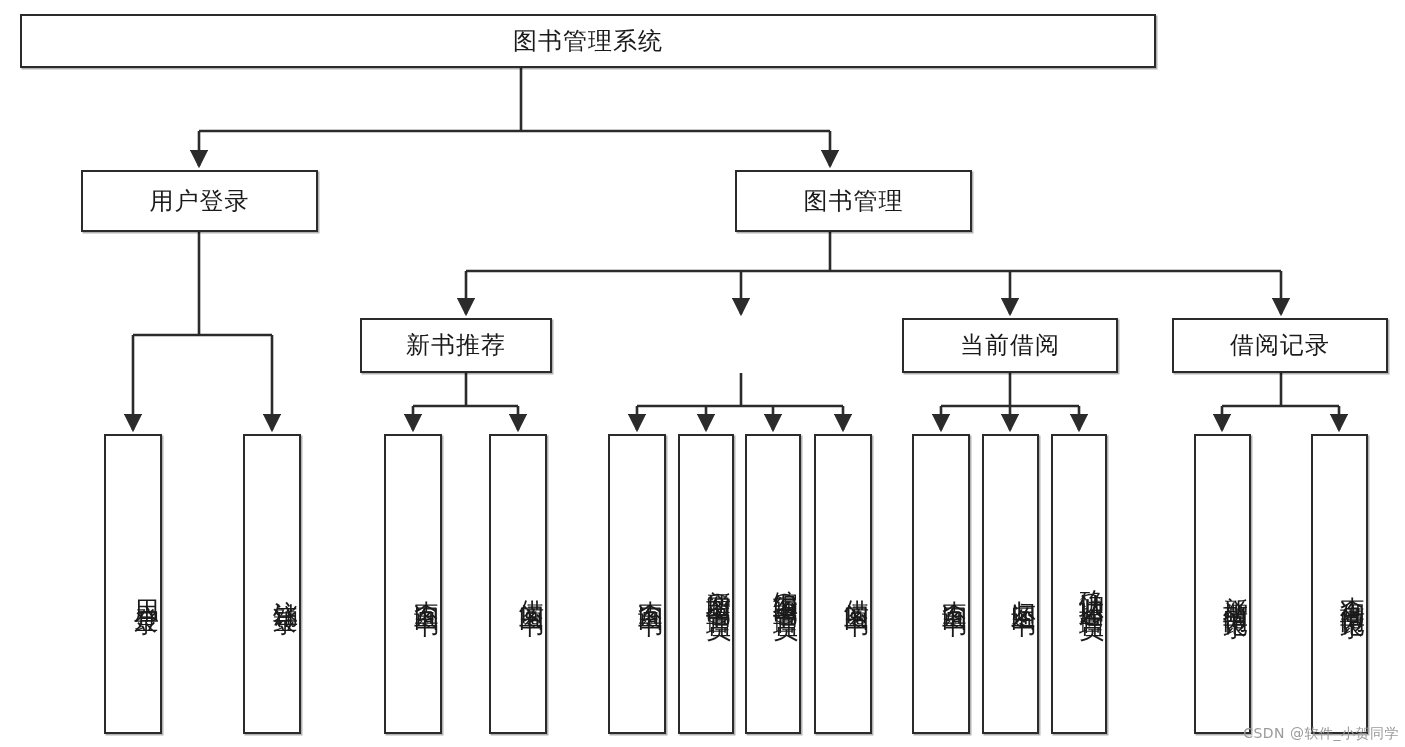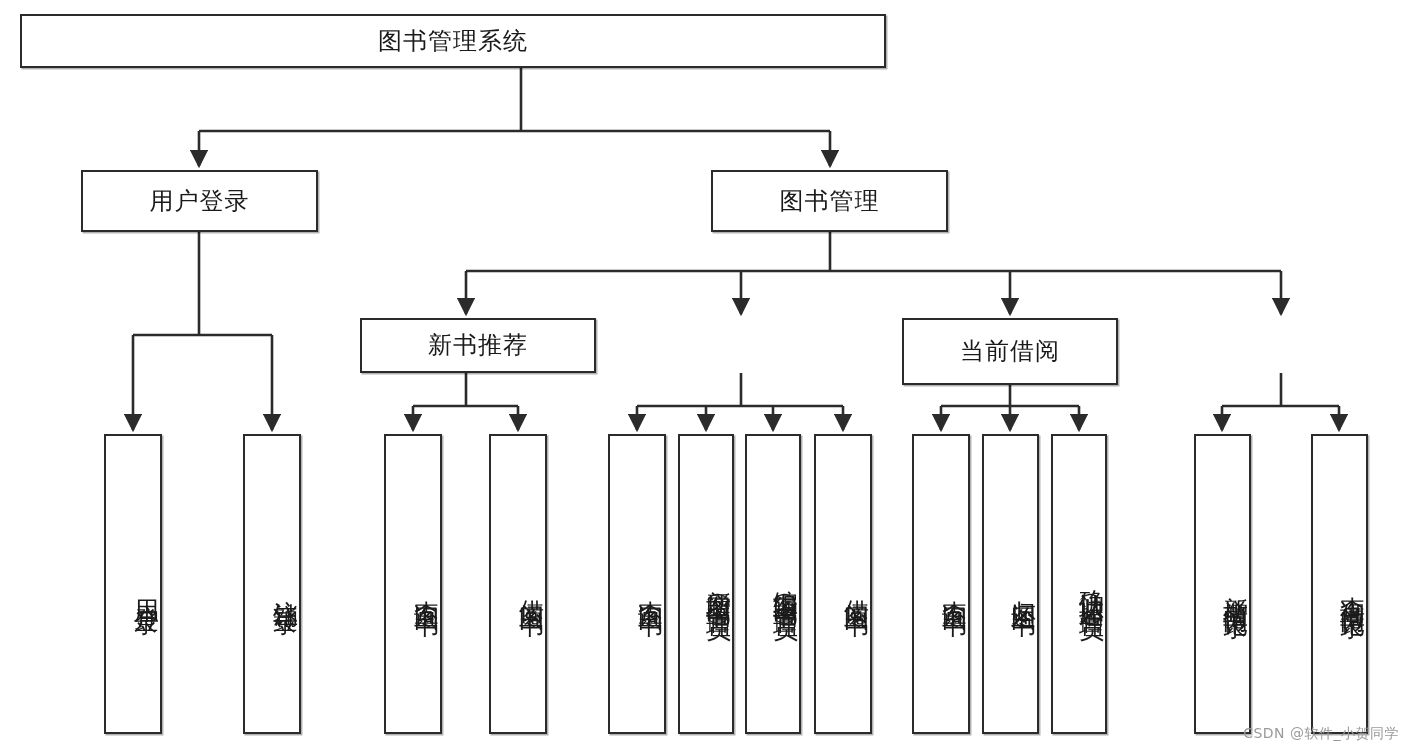--- a/index.html
+++ b/index.html
@@ -110,31 +110,32 @@
       <path d="M 1010 406 L 1010 430" marker-end="url(#arrow)"></path>
       <path d="M 1079 406 L 1079 430" marker-end="url(#arrow)"></path>
 
       <path d="M 1281 373 L 1281 406"></path>
       <path d="M 1222 406 L 1339 406"></path>
       <path d="M 1222 406 L 1222 430" marker-end="url(#arrow)"></path>
       <path d="M 1339 406 L 1339 430" marker-end="url(#arrow)"></path>
     </g>
   </svg>
 
-  <div class="node horiz" style="left:20px; top:14px; width:866px; height:54px;">图书管理系统</div>
+  <div class="node horiz" style="left:20px; top:14px; width:1136px; height:54px;">图书管理系统</div>
 
   <div class="node horiz" style="left:81px; top:170px; width:237px; height:62px;">用户登录</div>
 
-  <div class="node horiz" style="left:711px; top:170px; width:237px; height:62px;">图书管理</div>
+  <div class="node horiz" style="left:735px; top:170px; width:237px; height:62px;">图书管理</div>
 
-  <div class="node horiz" style="left:360px; top:318px; width:236px; height:55px;">新书推荐</div>
+  <div class="node horiz" style="left:360px; top:318px; width:192px; height:55px;">新书推荐</div>
 
 
-  <div class="node horiz" style="left:902px; top:318px; width:216px; height:67px;">当前借阅</div>
+  <div class="node horiz" style="left:902px; top:318px; width:216px; height:55px;">当前借阅</div>
 
+  <div class="node horiz" style="left:1172px; top:318px; width:216px; height:55px;">借阅记录</div>
 
   <div class="node vert" style="left:104px; top:434px; width:58px; height:300px;">用户登录</div>
 
   <div class="node vert" style="left:243px; top:434px; width:58px; height:300px;">注销登录</div>
 
   <div class="node vert" style="left:384px; top:434px; width:58px; height:300px;">查询图书</div>
 
   <div class="node vert" style="left:489px; top:434px; width:58px; height:300px;">借阅图书</div>
 
   <div class="node vert" style="left:608px; top:434px; width:58px; height:300px;">查询图书</div>

